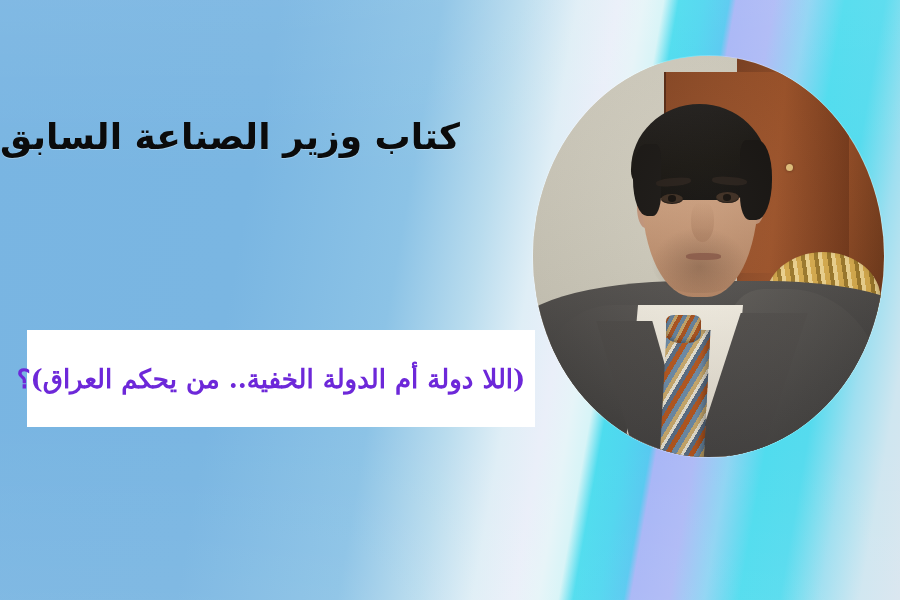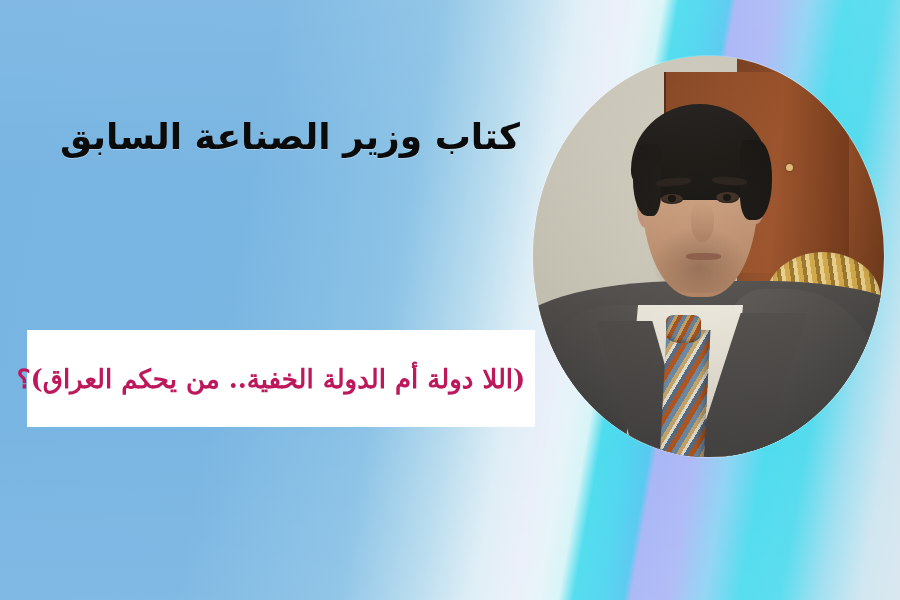--- a/index.html
+++ b/index.html
@@ -56,21 +56,21 @@
         rgba(255,255,255,0.05) 100%);
     pointer-events: none;
   }
 
   
   .headline-block {
     position: absolute;
     left: 0;
     top: 118px;
     width: 540px;
-    text-align: right;
+    text-align: left;
     direction: rtl;
   }
   .headline {
     color: #0b0b0b;
     font-weight: 700;
     line-height: 1.05;
     letter-spacing: 0px;
     text-shadow: 0 1px 0 rgba(255,255,255,0.28);
   }
   .headline-1 {
@@ -96,21 +96,21 @@
   .subtitle-text {
     position: absolute;
     left: 4px;
     top: 330px;
     width: 534px;
     height: 97px;
     display: flex;
     align-items: center;
     justify-content: center;
     direction: rtl;
-    color: #be185d;
+    color: #6d28d9;
     font-family: "DejaVu Serif", "Liberation Serif", serif;
     font-size: 26px;
     font-weight: 600;
     white-space: nowrap;
   }
 
   
   .portrait {
     position: absolute;
     left: 533px;

